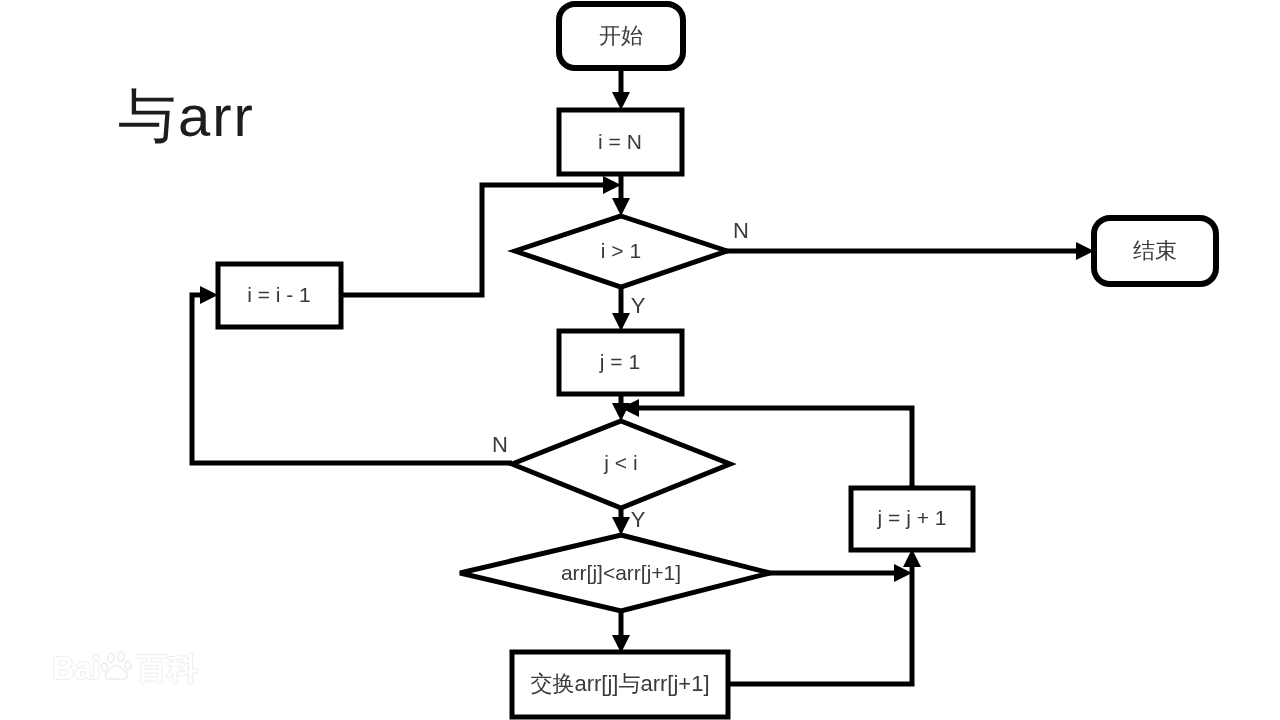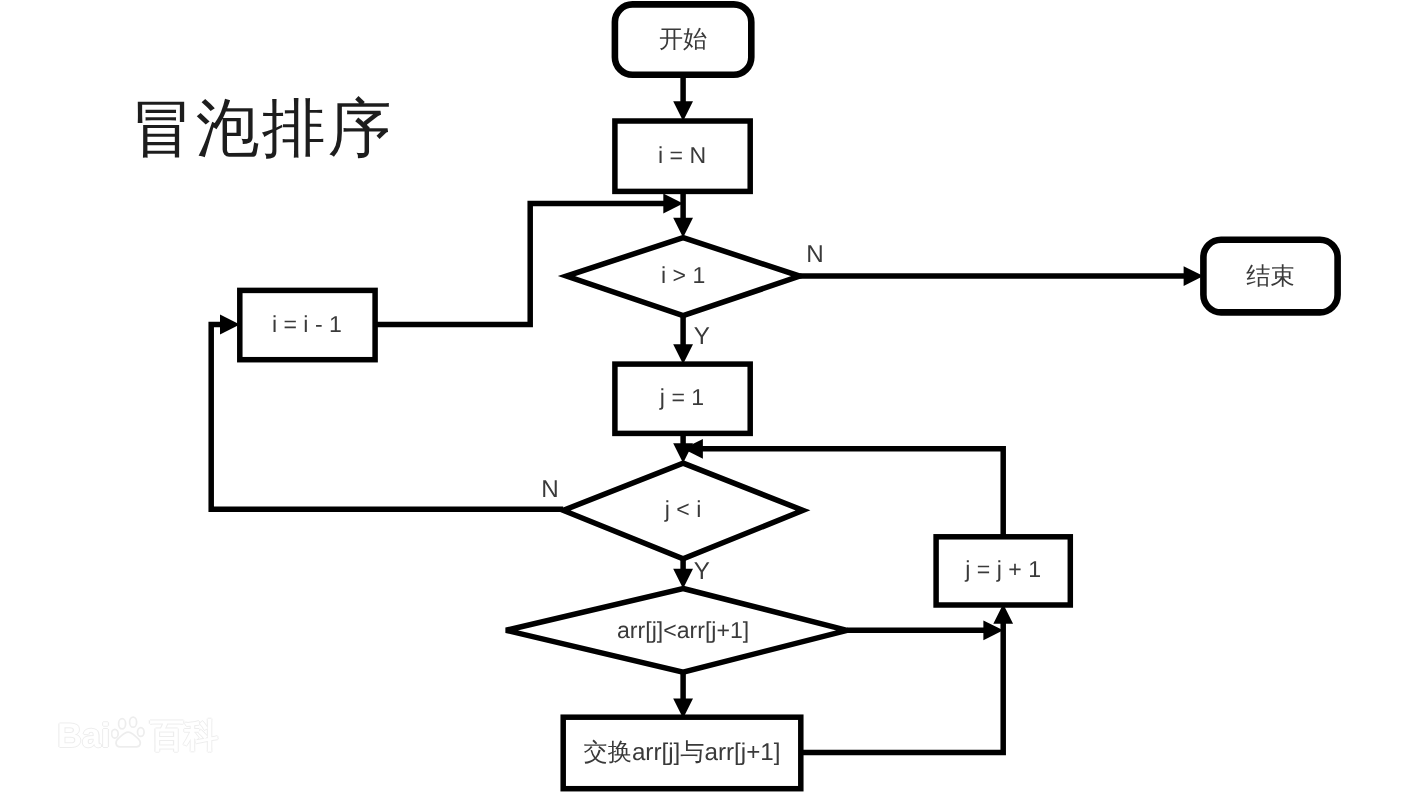--- a/index.html
+++ b/index.html
@@ -94,21 +94,21 @@
     display: inline-block;
     vertical-align: -2px;
     margin: 0 1px;
   }
 </style>
 </head>
 <body>
 
 <div id="canvas">
 
-  <div class="title-text">冒泡排序</div>
+  <div class="title-text">与arr</div>
 
   <svg class="flow" viewBox="0 0 1280 720">
 
     <g>
       <path class="conn" d="M 621,68 L 621,100"></path>
       <polygon class="arrowhead" points="621,110 612,92 630,92"></polygon>
     </g>
 
     <g>
       <path class="conn" d="M 621,173 L 621,205"></path>

